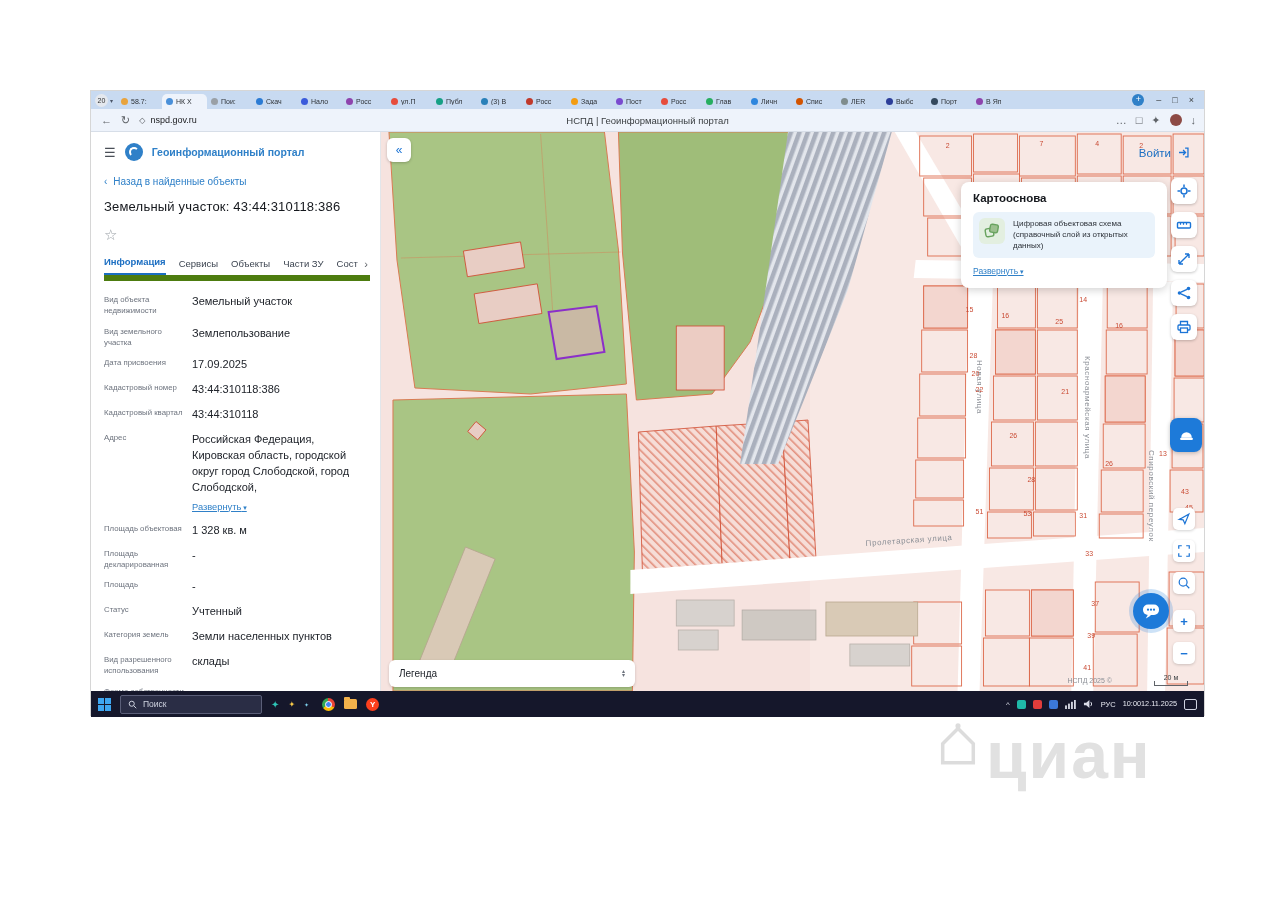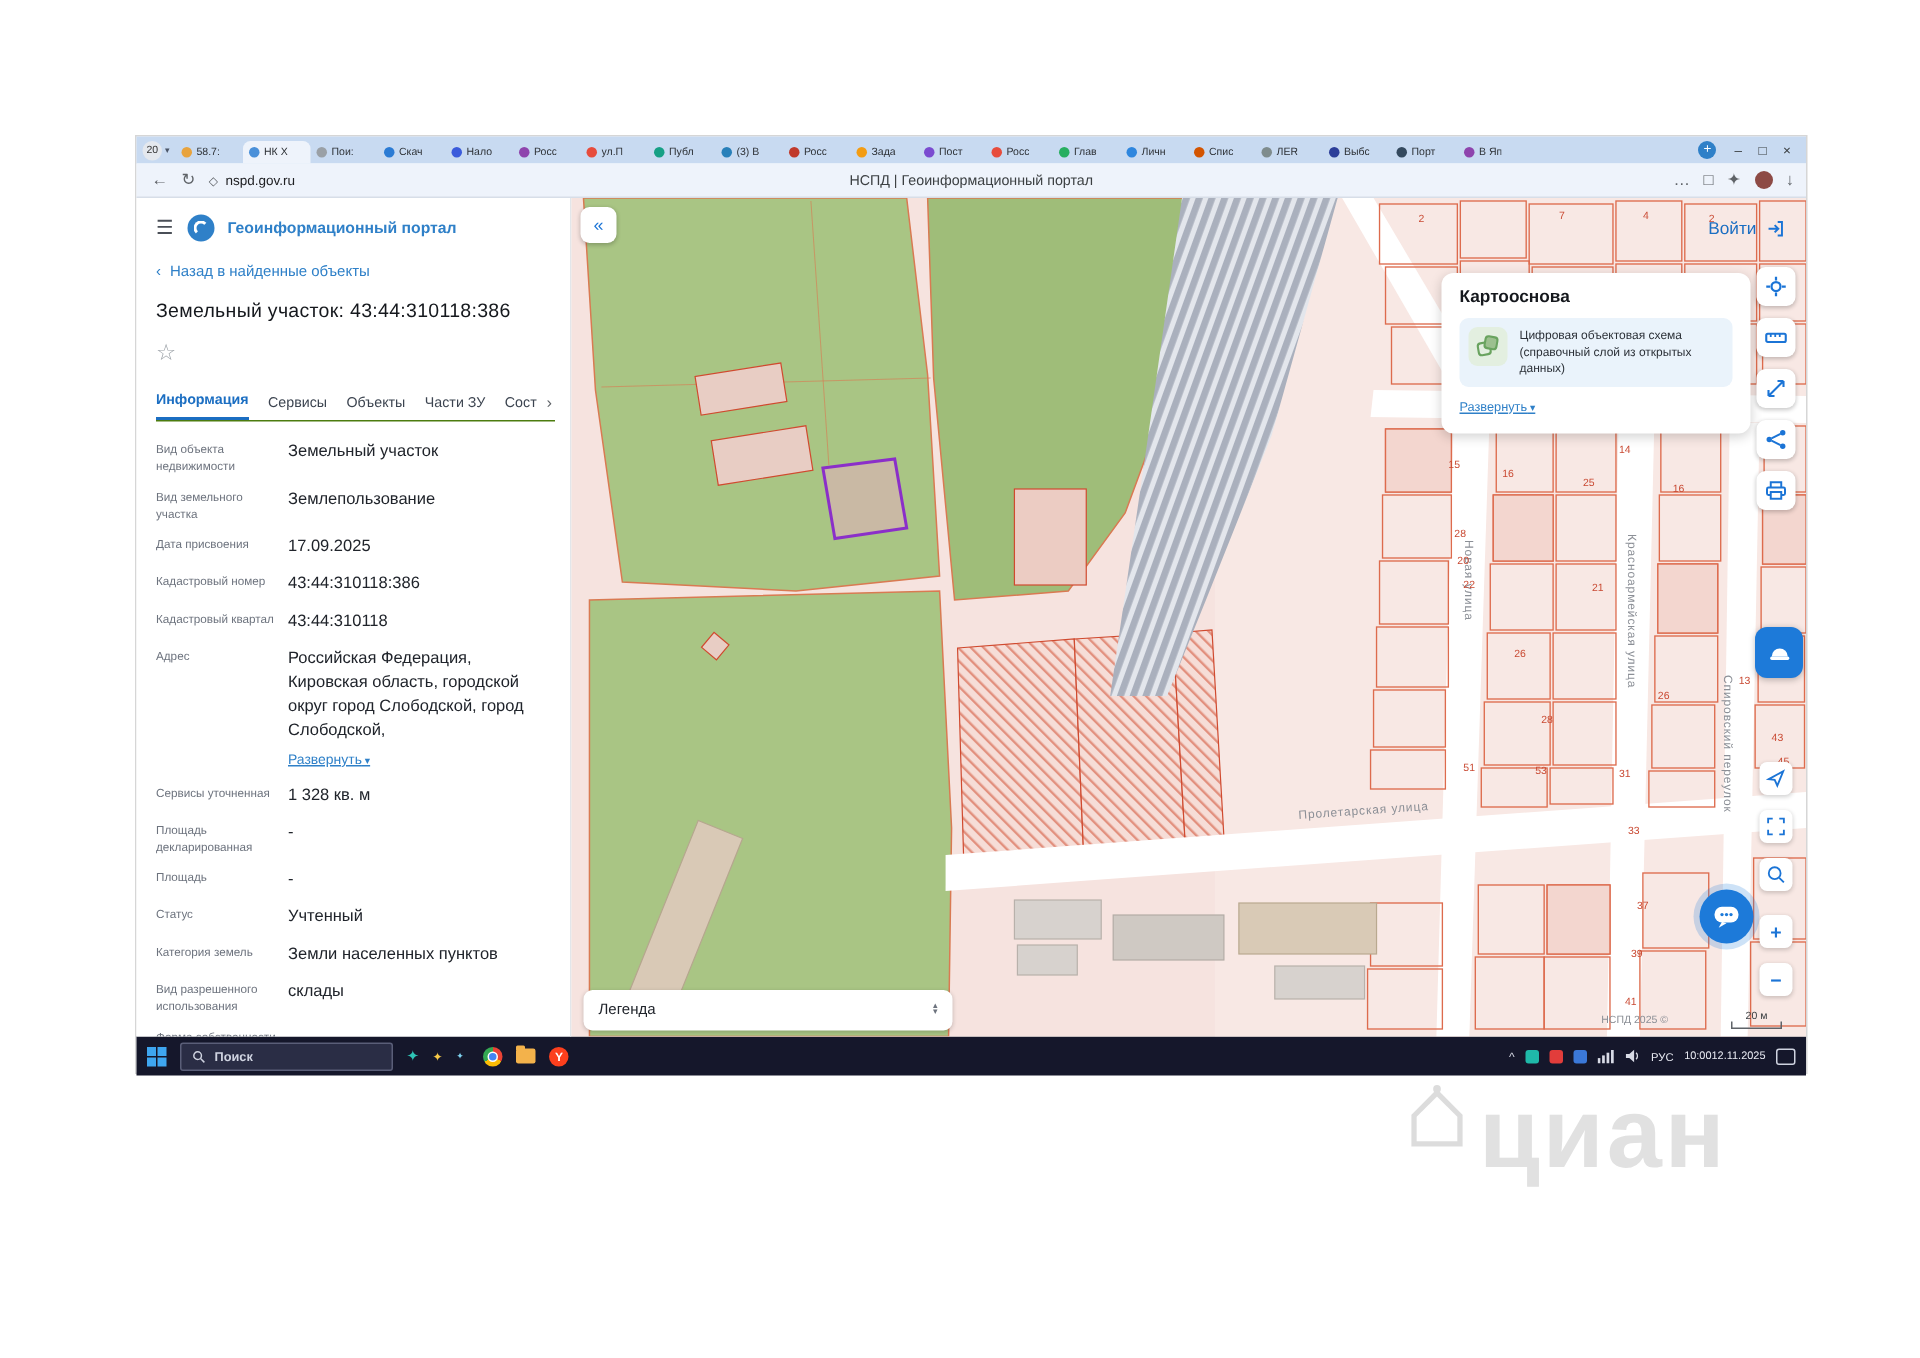--- a/index.html
+++ b/index.html
@@ -47,21 +47,21 @@
                padding:0 10px 0 13px; overflow:hidden; position:relative; }
   .phead { display:flex; align-items:center; gap:9px; margin-top:11px; }
   .burger { font-size:13px; color:#4a4f57; }
   .logo-circle { width:18px; height:18px; border-radius:50%; background:#2f80c8; position:relative; flex:none; }
   .logo-circle::after { content:""; position:absolute; inset:4px; border:2px solid #fff;
                         border-radius:50%; border-right-color:transparent; border-bottom-color:transparent; }
   .logo-text { color:#2f80c8; font-size:10.5px; font-weight:bold; }
   .back { color:#2f80c8; font-size:10px; margin-top:15px; display:flex; gap:6px; align-items:center; cursor:pointer; }
   .obj-title { font-size:13px; color:#15181d; margin-top:12px; letter-spacing:.2px; }
   .star { font-size:15px; color:#9aa0a6; margin-top:12px; width:18px; }
-  .ptabs-wrap { display:flex; align-items:flex-end; border-bottom:1px solid #4d7c0f;
+  .ptabs-wrap { display:flex; align-items:flex-end; border-bottom:6px solid #4d7c0f;
                 margin-top:12px; height:25px; position:relative; }
   .ptabs { display:flex; gap:13px; align-items:flex-end; overflow:hidden; flex:1; }
   .ptab { font-size:9.5px; color:#3c4450; padding-bottom:6px; white-space:nowrap; cursor:pointer; }
   .ptab.active { color:#1b6ec2; border-bottom:2px solid #1b6ec2; font-weight:bold; }
   .ptab-arrow { font-size:11px; color:#5f6368; padding:0 2px 5px 6px; cursor:pointer; }
   .fields { margin-top:13px; }
   .field-row { display:flex; gap:2px; margin-bottom:9px; }
   .field-label { width:86px; flex:none; font-size:7.8px; color:#6d737e; line-height:1.45; }
   .field-value { font-size:11px; color:#20242b; line-height:1.45; }
   .field-link { font-size:9.3px; color:#2f80c8; text-decoration:underline; cursor:pointer; display:inline-block; margin-top:2px; }
@@ -119,21 +119,21 @@
   .scale-line { width:34px; height:5px; border-bottom:1.5px solid #5f6368;
                 border-left:1.5px solid #5f6368; border-right:1.5px solid #5f6368; }
 
   
   .taskbar { height:26px; background:#15172b; display:flex; align-items:center;
              padding:0 7px; gap:9px; color:#fff; }
   .winlogo { display:grid; grid-template-columns:6px 6px; grid-template-rows:6px 6px; gap:1px; cursor:pointer; }
   .winlogo span { background:#3ea6f0; }
   .tb-search { display:flex; align-items:center; gap:6px; background:#2a2d45;
                border:1px solid #5a5e78; border-radius:2px; height:19px; width:142px;
-               padding:0 7px; font-size:8.5px; color:#cfd3e0; cursor:text;font-weight:bold; }
+               padding:0 7px; font-size:8.5px; color:#cfd3e0; cursor:text; }
   .sparkle1 { color:#2ec4b6; font-size:10px; } .sparkle2 { color:#f7c948; font-size:8px; }
   .sparkle3 { color:#7fd3f0; font-size:6px; }
   .appicons { display:flex; align-items:center; gap:9px; margin-left:4px; }
   .chrome { width:13px; height:13px; border-radius:50%; position:relative; cursor:pointer;
             background:conic-gradient(#ea4335 0 33%,#fbbc05 0 66%,#34a853 0 100%); }
   .chrome::after { content:""; position:absolute; inset:3px; background:#4285f4;
                    border:1.5px solid #fff; border-radius:50%; }
   .folder { width:13px; height:10px; background:#f3b24b; border-radius:1.5px; position:relative; cursor:pointer; }
   .folder::before { content:""; position:absolute; top:-2px; left:0; width:6px; height:3px;
                     background:#f3b24b; border-radius:1px 1px 0 0; }
@@ -374,21 +374,21 @@
 
             <div class="field-row">
               <div class="field-label">Адрес</div>
               <div>
                 <div class="field-value">Российская Федерация, Кировская область, городской округ город Слободской, город Слободской,</div>
                 <span class="field-link">Развернуть</span>
               </div>
             </div>
 
             <div class="field-row">
-              <div class="field-label">Сервисы уточненная</div>
+              <div class="field-label">Площадь объектовая</div>
               <div>
                 <div class="field-value">1 328 кв. м</div>
 
               </div>
             </div>
 
             <div class="field-row">
               <div class="field-label">Площадь декларированная</div>
               <div>
                 <div class="field-value">-</div>

